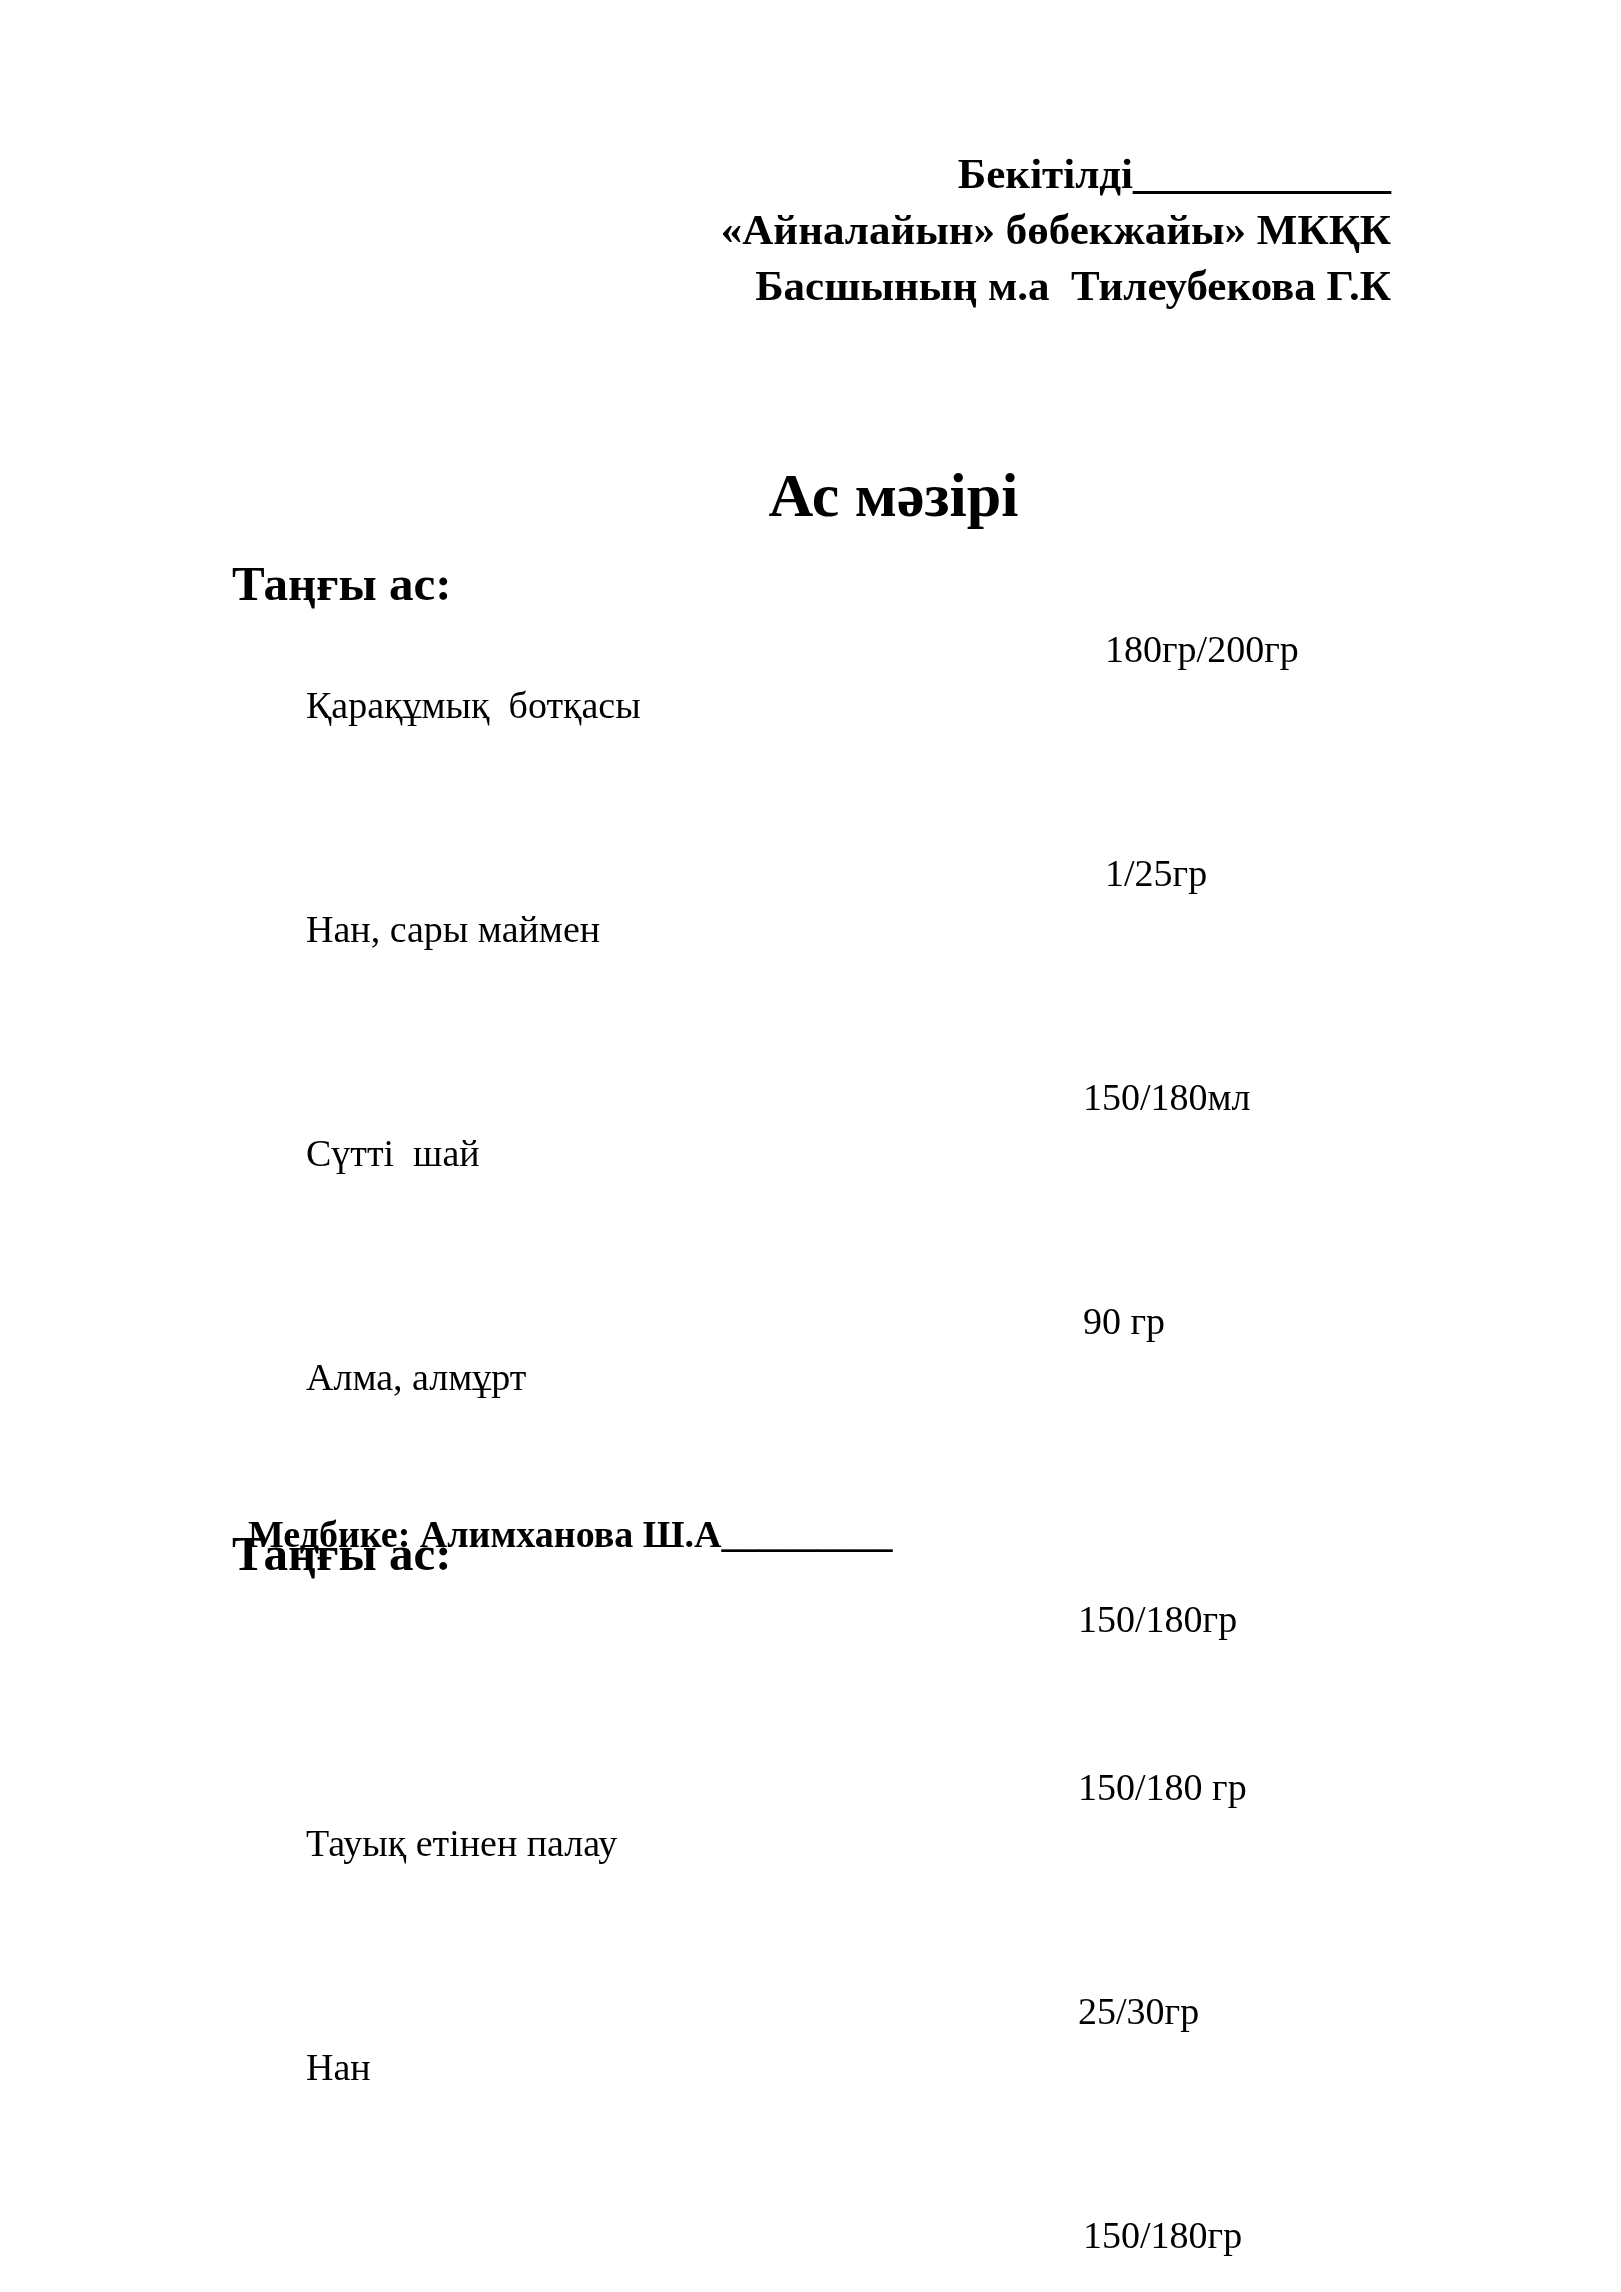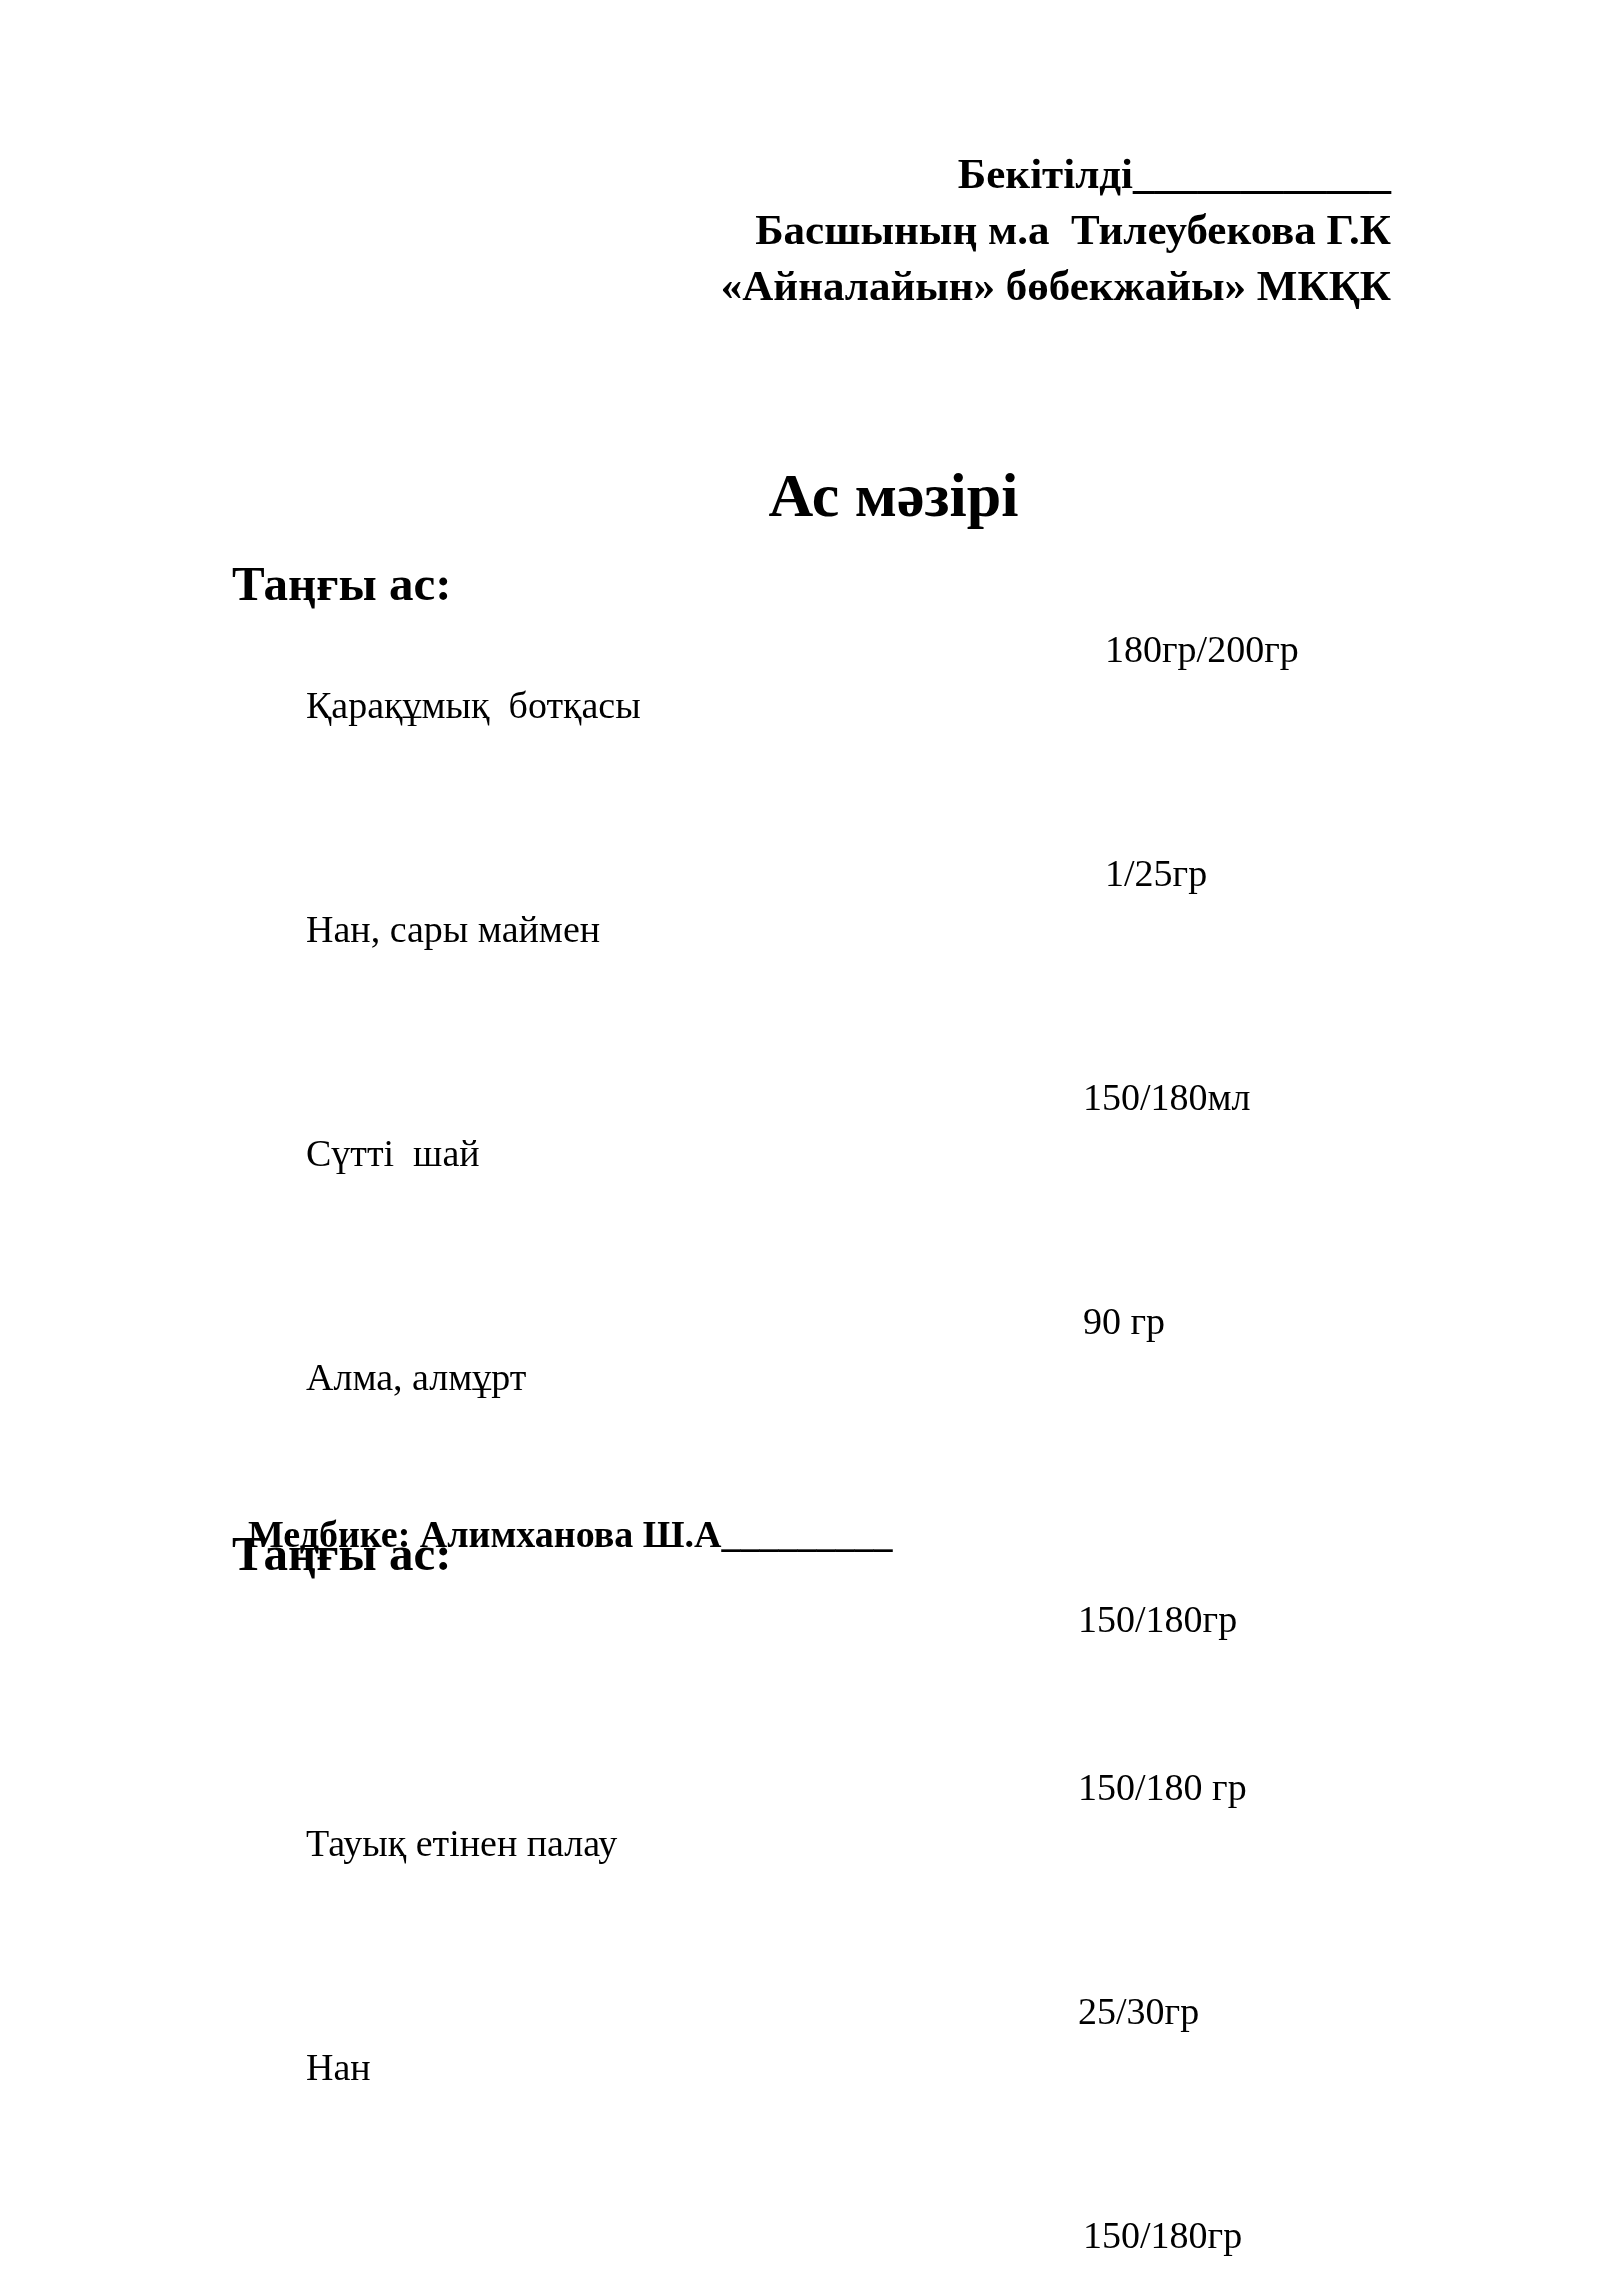--- a/index.html
+++ b/index.html
@@ -79,22 +79,22 @@
     white-space: pre;
   }
 </style>
 </head>
 <body>
 
 <div class="page">
 
   <div class="approval">
     <div class="approval-line">Бекітілді____________</div>
+    <div class="approval-line">«Айналайын» бөбекжайы» МКҚК</div>
     <div class="approval-line">Басшының м.а  Тилеубекова Г.К</div>
-    <div class="approval-line">«Айналайын» бөбекжайы» МКҚК</div>
   </div>
 
   <div class="doc-title">Ас мәзірі</div>
 
   <div class="menu">
 
     <div>
       <div class="menu-heading">Таңғы ас:</div>
       <div class="menu-row">
         <span>Қарақұмық  ботқасы</span>

